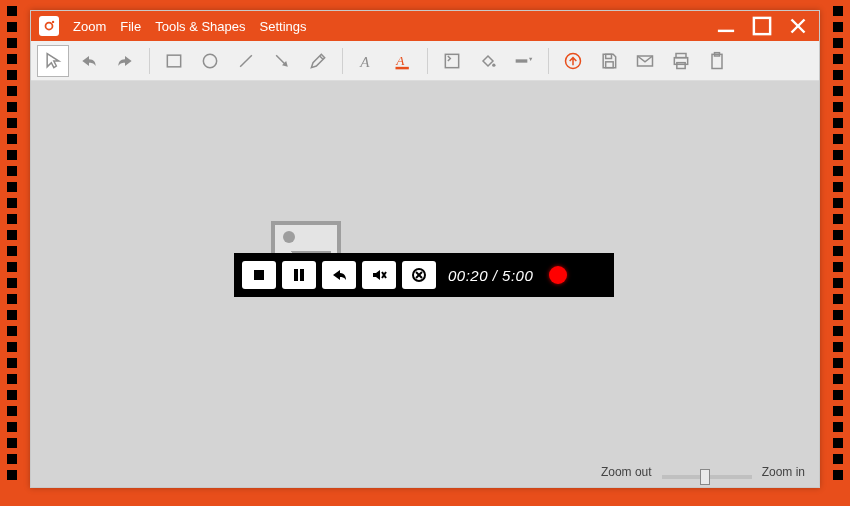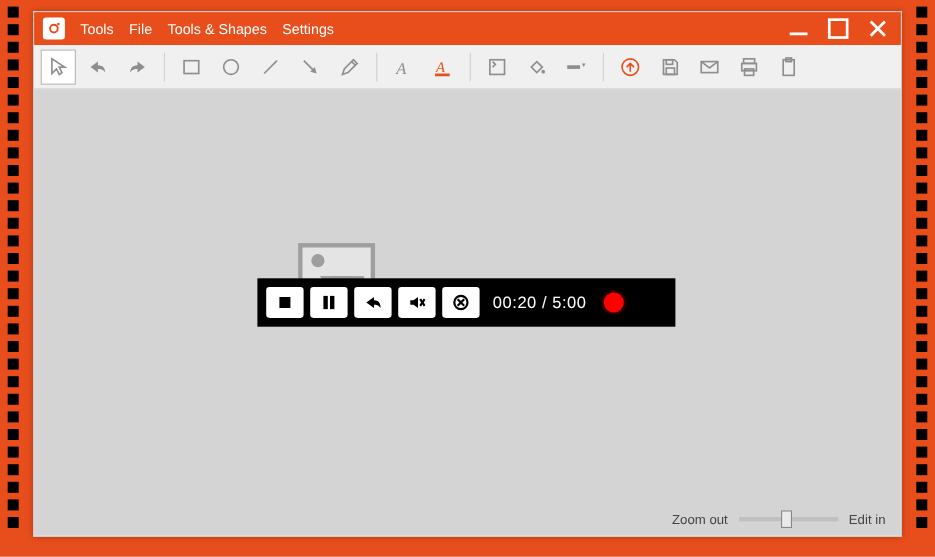--- a/index.html
+++ b/index.html
@@ -109,20 +109,21 @@
     position: absolute;
     left: 203px; top: 172px;
     width: 380px; height: 44px;
     background: #000;
     display: flex;
     align-items: center;
     padding: 11px 8px;
     gap: 6px;
     color: #fff;
     font-size: 15px;
+    font-style: italic;
   }
   .pbtn {
     width: 34px; height: 28px;
     background: #fff;
     border-radius: 3px;
     display: flex; align-items: center; justify-content: center;
     cursor: default;
   }
   .pbtn svg { width: 16px; height: 16px; }
   .pstk { stroke: #000; fill: none; stroke-width: 2; }
@@ -130,21 +131,21 @@
   .ptime { margin-left: 6px; font-weight: 500; letter-spacing: .5px; }
   .rec {
     width: 18px; height: 18px; border-radius: 50%;
     background: #ff0000; margin-left: 10px;
     box-shadow: 0 0 4px rgba(255,0,0,.7);
   }
   
   .zoombar {
     position: absolute;
     right: 14px; bottom: 8px;
-    display: flex; align-items: center; gap: 10px;
+    display: flex; align-items: flex-end; gap: 10px;
     color: #444; font-size: 12px;
   }
   .slider {
     width: 90px; height: 4px; background: #c0c0c0;
     position: relative;
   }
   .slider .thumb {
     position: absolute; left: 38px; top: -6px;
     width: 10px; height: 16px;
     background: #eaeaea; border: 1px solid #888;
@@ -221,21 +222,21 @@
 <div class="window">
 
   <div class="titlebar">
     <div class="app-icon">
       <svg viewBox="0 0 24 24">
           <circle cx="12" cy="12" r="6" fill="none" stroke="#e84e1b" stroke-width="3"></circle>
           <circle cx="19" cy="5" r="2" fill="#e84e1b"></circle>
         </svg>
     </div>
     <div class="menuset">
-      <span>Tools</span>
+      <span>Zoom</span>
       <span>File</span>
       <span>Tools &amp; Shapes</span>
       <span>Settings</span>
     </div>
     <div class="win-controls">
       <div>
           <svg viewBox="0 0 16 16">
             <line x1="3" y1="11" x2="13" y2="11"></line>
           </svg>
         </div>
@@ -399,17 +400,17 @@
       </div>
       <span class="ptime">00:20 / 5:00</span>
       <div class="rec"></div>
     </div>
 
     <div class="zoombar">
       <span>Zoom out</span>
       <div class="slider">
         <div class="thumb"></div>
       </div>
-      <span>Edit in</span>
+      <span>Zoom in</span>
     </div>
   </div>
 
 </div>
 
 </body></html>

